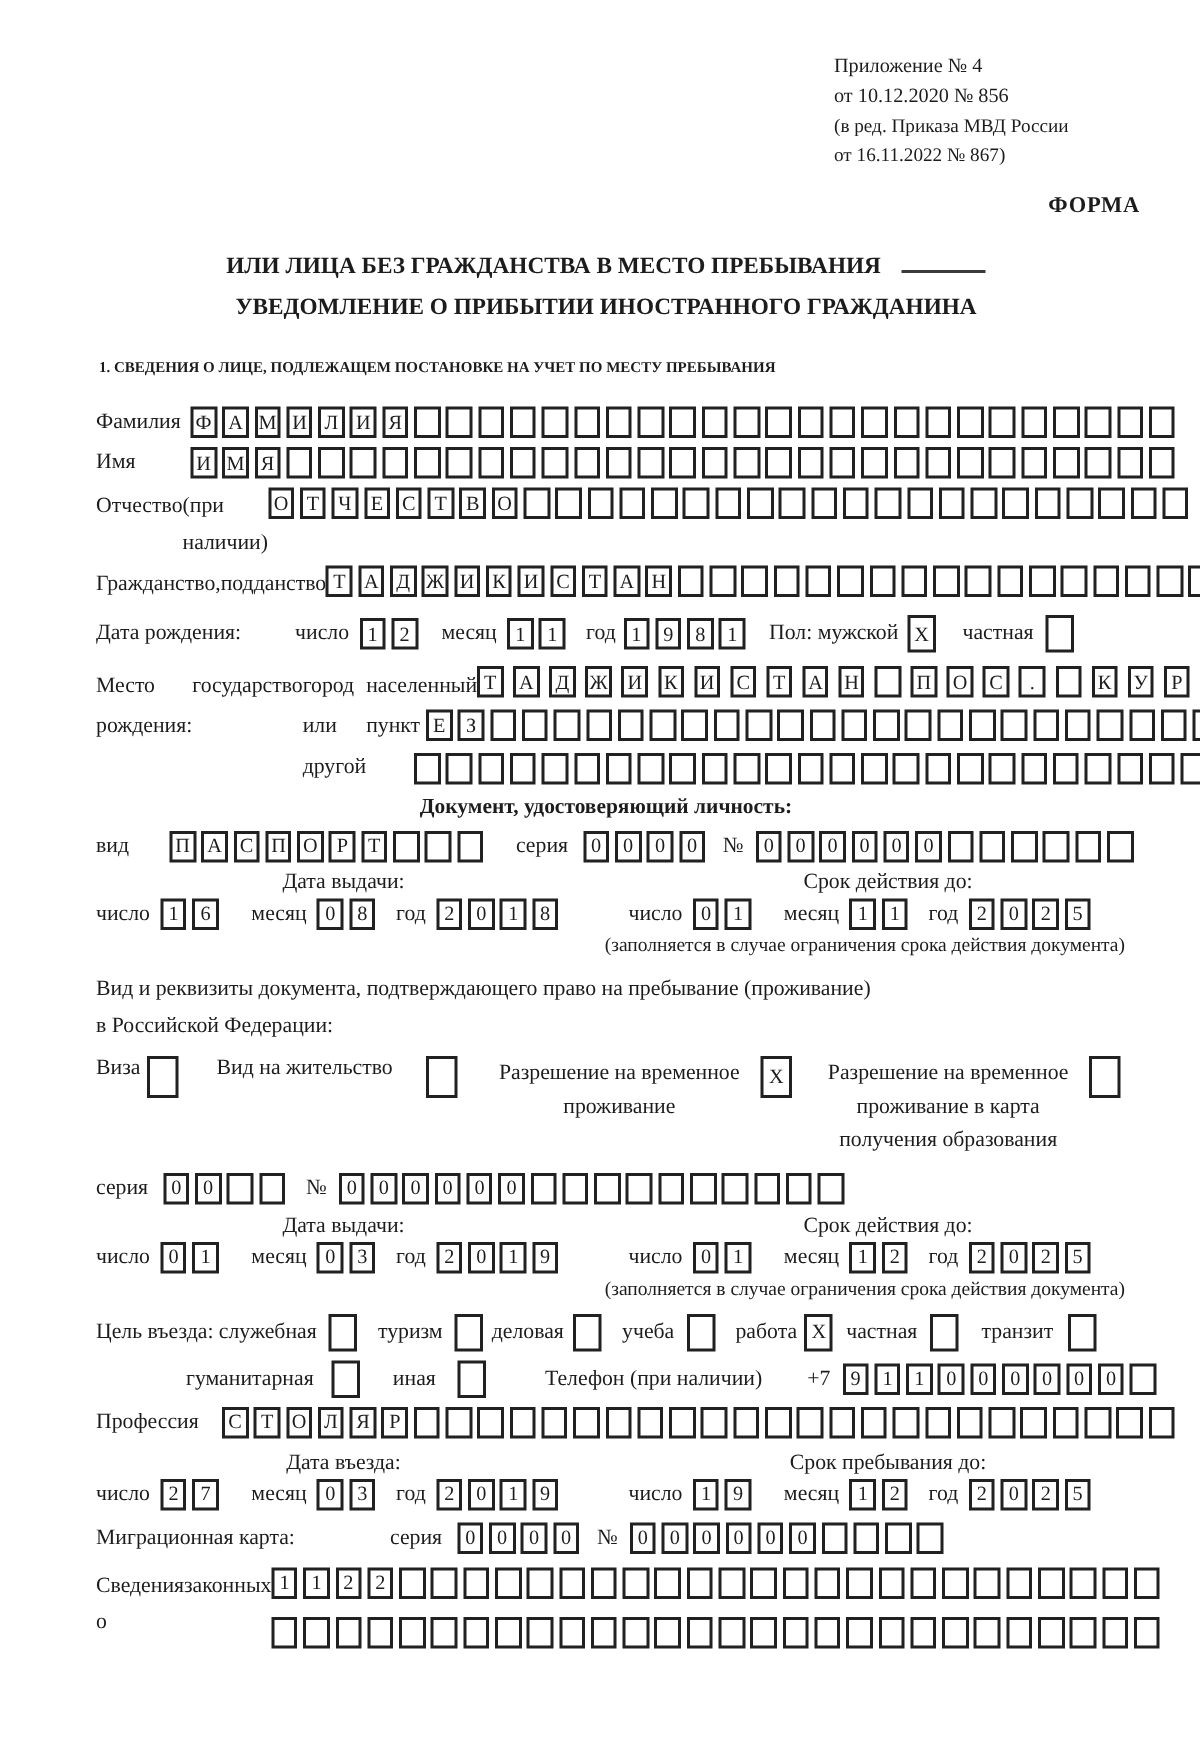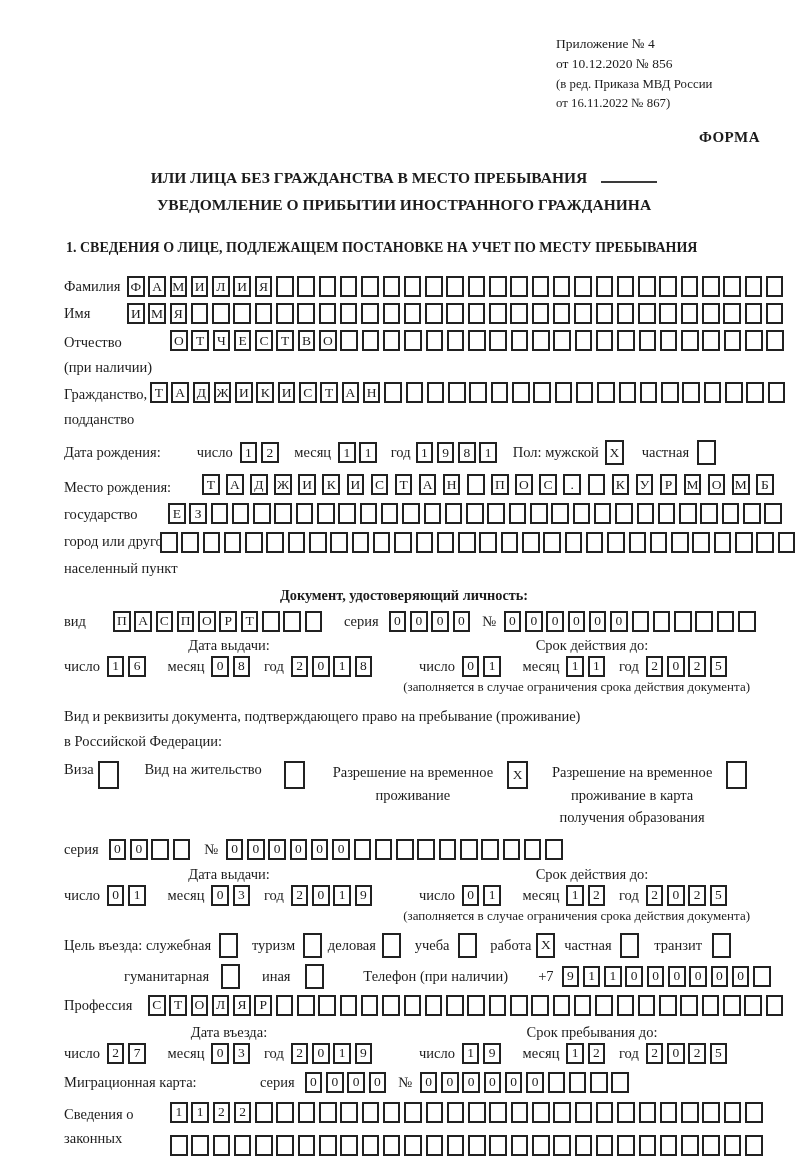--- a/index.html
+++ b/index.html
@@ -13,26 +13,26 @@
   }
   .page { padding: 34px 10px 0 64px; }
 
   .ref { margin-left: 492px; font-size: 13.5px; line-height: 1.5; }
   .ref .small { font-size: 12.8px; }
   .forma { text-align: right; margin: 16px 30px 0 0; font-weight: bold; font-size: 15px; letter-spacing: .5px; }
 
   .title { width: 680px; text-align: center; font-weight: bold; font-size: 15.5px; margin-top: 18px; line-height: 1.75; }
   .blank-line { display: inline-block; width: 56px; height: 13px; border-bottom: 2px solid #3a3a3a; margin-left: 14px; }
 
-  .sec { font-weight: bold; font-size: 14px; margin: 22px 0 20px 2px; }
+  .sec { font-weight: bold; font-size: 10px; margin: 22px 0 20px 2px; }
 
   .row { display: flex; align-items: center; margin-bottom: 7px; }
   .row.top { align-items: flex-start; }
   .lbl { white-space: nowrap; }
-  .lblcol { display: flex; flex-direction: column; }
+  .lblcol { display: flex; flex-direction: row; }
 
   .boxes { display: flex; flex-wrap: nowrap; }
   .cell {
     flex: 0 0 auto; width: 17.5px; height: 21px;
     border: 2px solid #212121; margin-right: 3.8px;
     display: inline-flex; align-items: center; justify-content: center;
     font-size: 13.5px; background: #fff;
   }
   .sp .cell { margin-right: 6.6px; }
   .cb .cell { width: 19px; height: 25px; }

